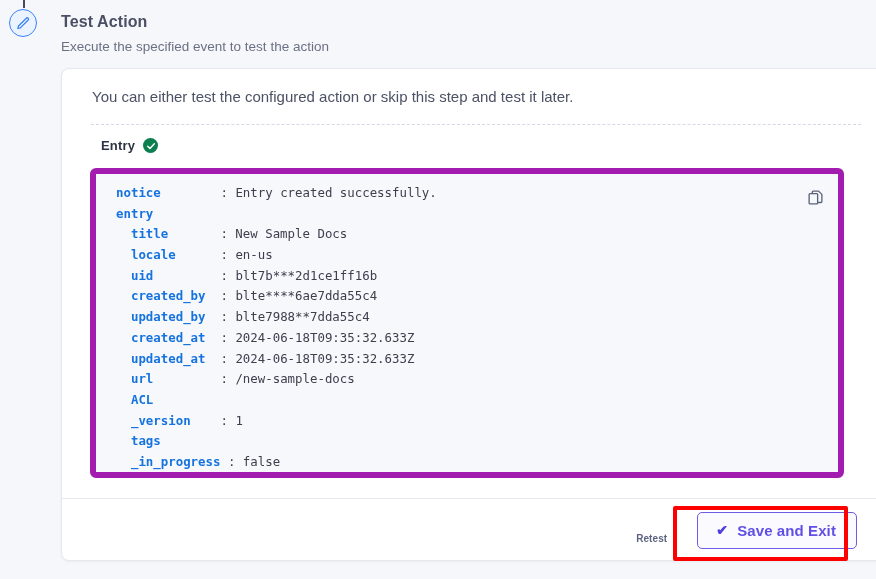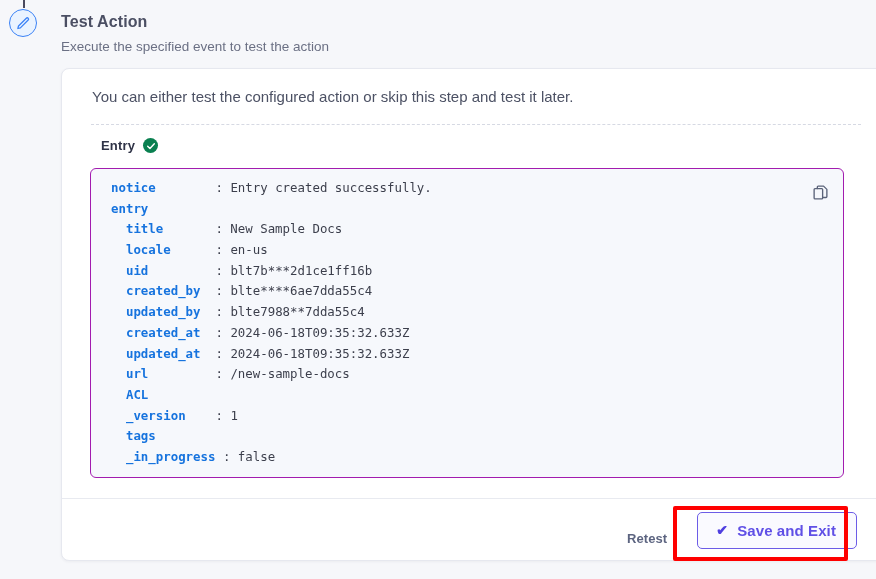--- a/index.html
+++ b/index.html
@@ -127,21 +127,21 @@
   #output-status-badge svg { display: block; }
 
   
   #output-code-block {
     position: absolute;
     left: 28px;
     top: 99px;
     width: 754px;
     height: 310px;
     background: #f6f8fc;
-    border: 1px solid #a21caf;
+    border: 6px solid #a21caf;
     border-radius: 6px;
     box-sizing: border-box;
     overflow: hidden;
   }
   #copy-output-button {
     position: absolute;
     right: 12px;
     top: 12px;
     width: 22px;
     height: 22px;
@@ -192,21 +192,21 @@
     top: 430px;
     height: 62px;
     display: flex;
     align-items: center;
     justify-content: flex-end;
     padding-right: 33px;
     gap: 26px;
     box-sizing: border-box;
   }
   #retest-button {
-    font-size: 13px;
+    font-size: 10px;
     font-weight: bold;
     color: #5c6480;
     background: transparent;
     border: none;
     cursor: pointer;
     padding: 6px 4px;
     font-family: "Liberation Sans", sans-serif;
     letter-spacing: 0.1px;
     margin-top: 16px;
   }

